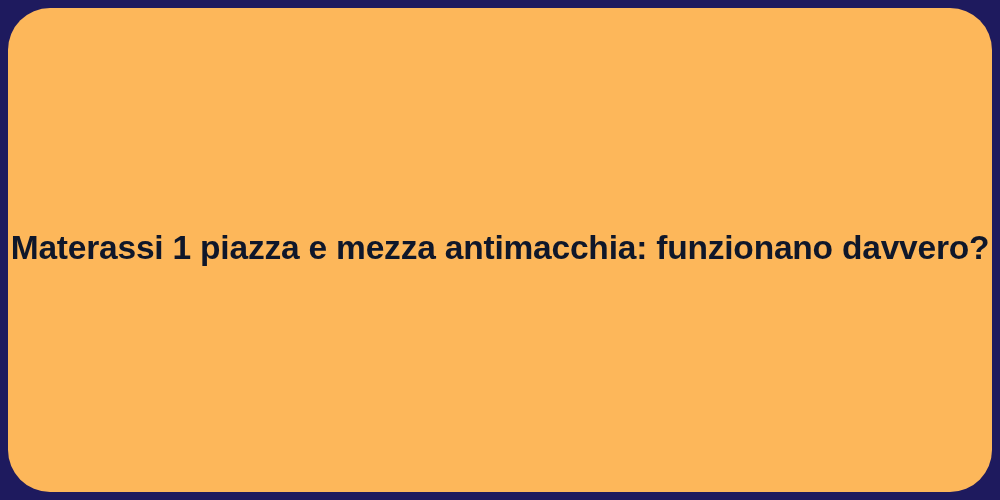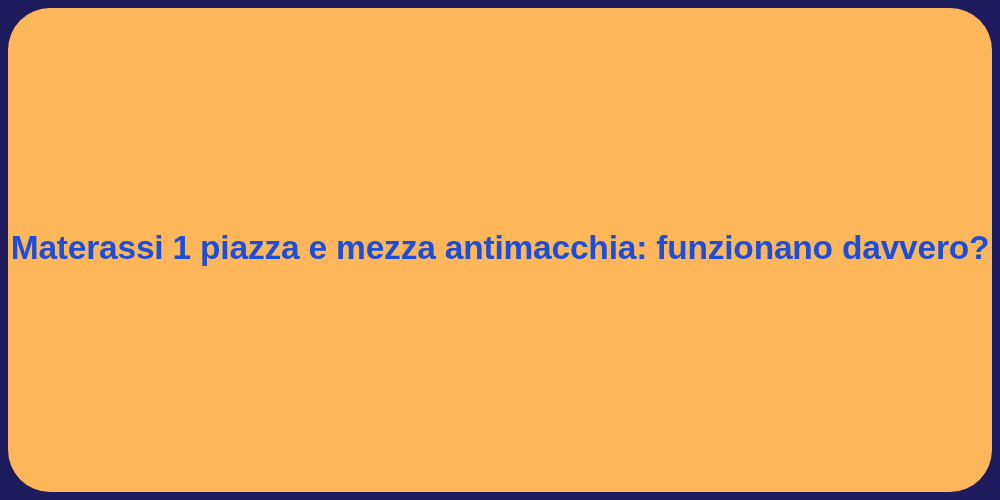--- a/index.html
+++ b/index.html
@@ -33,21 +33,21 @@
   }
   .banner-title {
     margin: 0;
     position: relative;
     top: -2px;
     font-family: "Liberation Sans", sans-serif;
     font-size: 33.5px;
     font-weight: 700;
     line-height: 1.25;
     letter-spacing: -0.2px;
-    color: #1d4ed8;
+    color: #0f172a;
     text-align: center;
     white-space: nowrap;
   }
 </style>
 </head>
 <body>
 
 <div class="banner-frame">
   <div class="banner-panel">
     <h1 class="banner-title">Materassi 1 piazza e mezza antimacchia: funzionano davvero?</h1>

